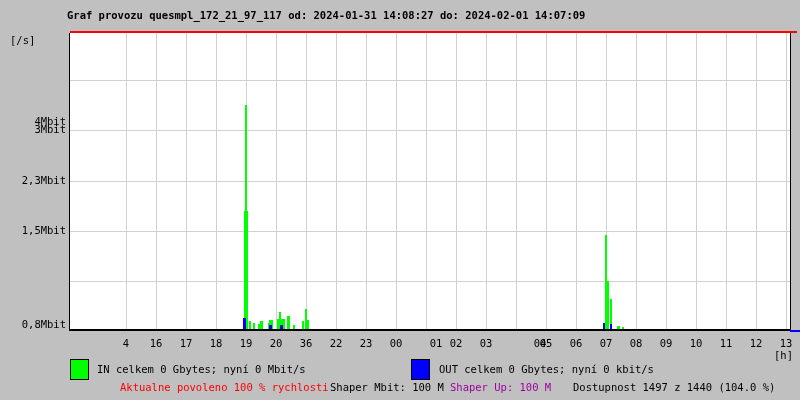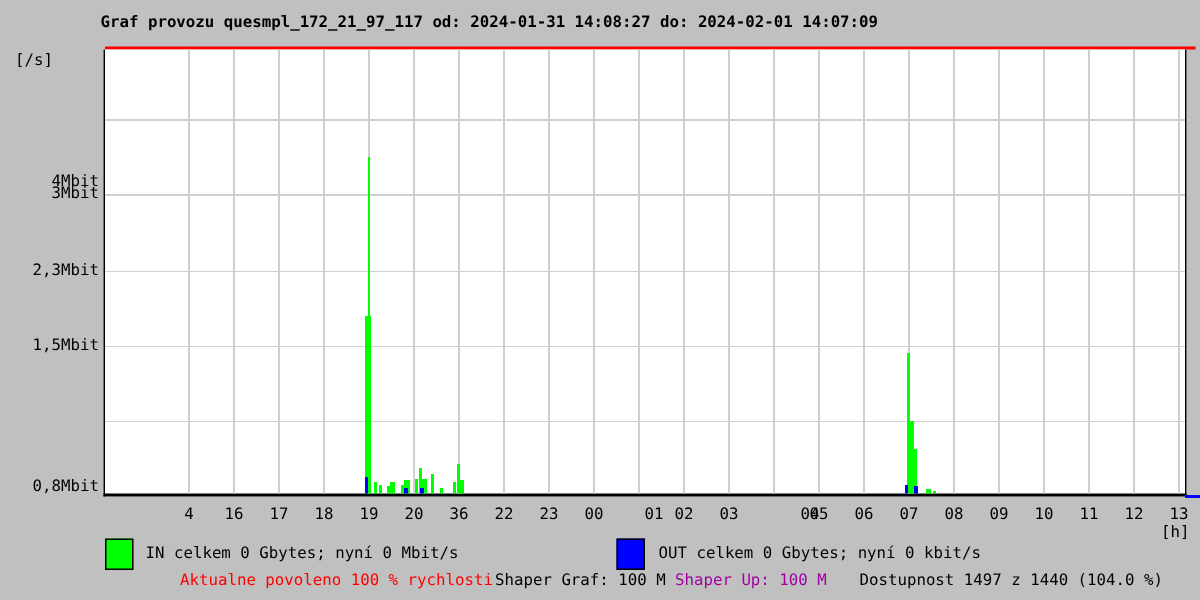--- a/index.html
+++ b/index.html
@@ -135,17 +135,17 @@
     <div class="xlab" style="left: 704px;">13</div>
   </div>
 <div class="abs" id="x-unit">[h]</div>
 
 <div class="abs swatch" id="in-swatch"></div>
 <div class="abs leg-text" id="in-label">IN celkem 0 Gbytes; nyní 0 Mbit/s</div>
 <div class="abs swatch" id="out-swatch"></div>
 <div class="abs leg-text" id="out-label">OUT celkem 0 Gbytes; nyní 0 kbit/s</div>
 
 <div class="abs leg-text" id="footer-allowed">Aktualne povoleno 100 % rychlosti</div>
-<div class="abs leg-text" id="footer-shaper-down">Shaper Graf: 100 M</div>
+<div class="abs leg-text" id="footer-shaper-down">Shaper Mbit: 100 M</div>
 <div class="abs leg-text" id="footer-shaper-up">Shaper Up: 100 M</div>
 <div class="abs leg-text" id="footer-availability">Dostupnost 1497 z 1440 (104.0 %)</div>
 
 <div class="abs" id="blue-corner"></div>
 
 </body></html>

